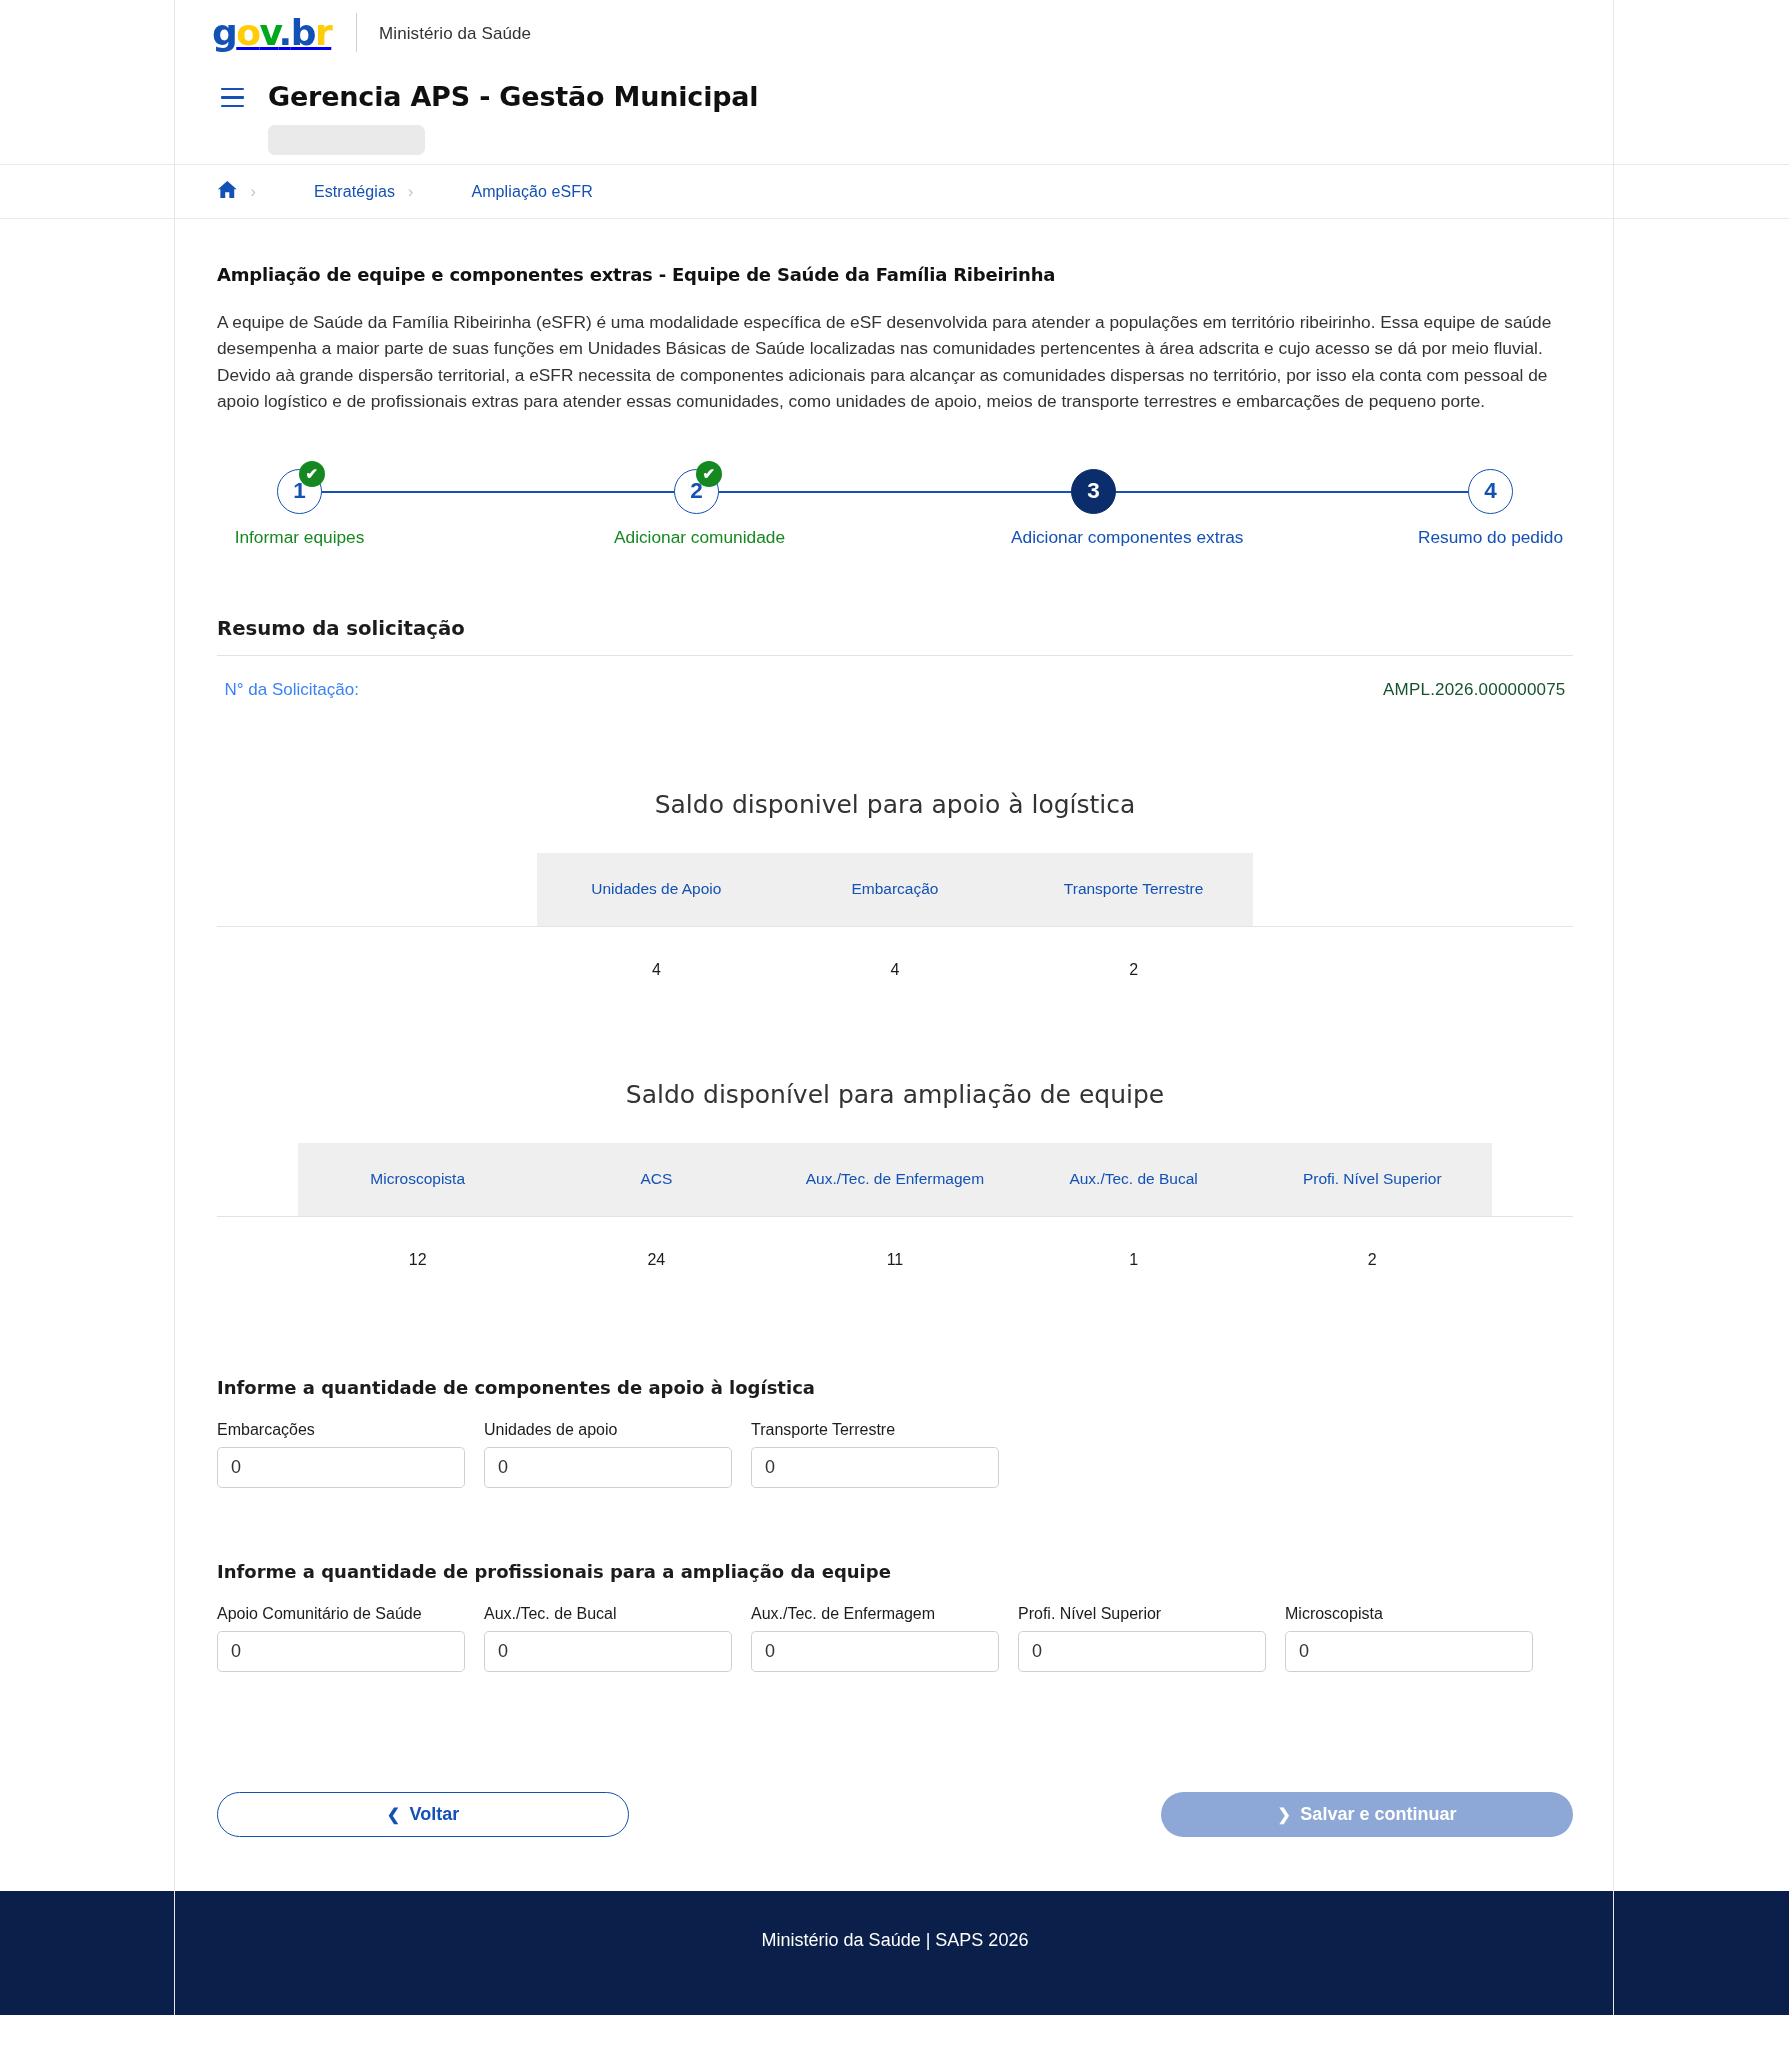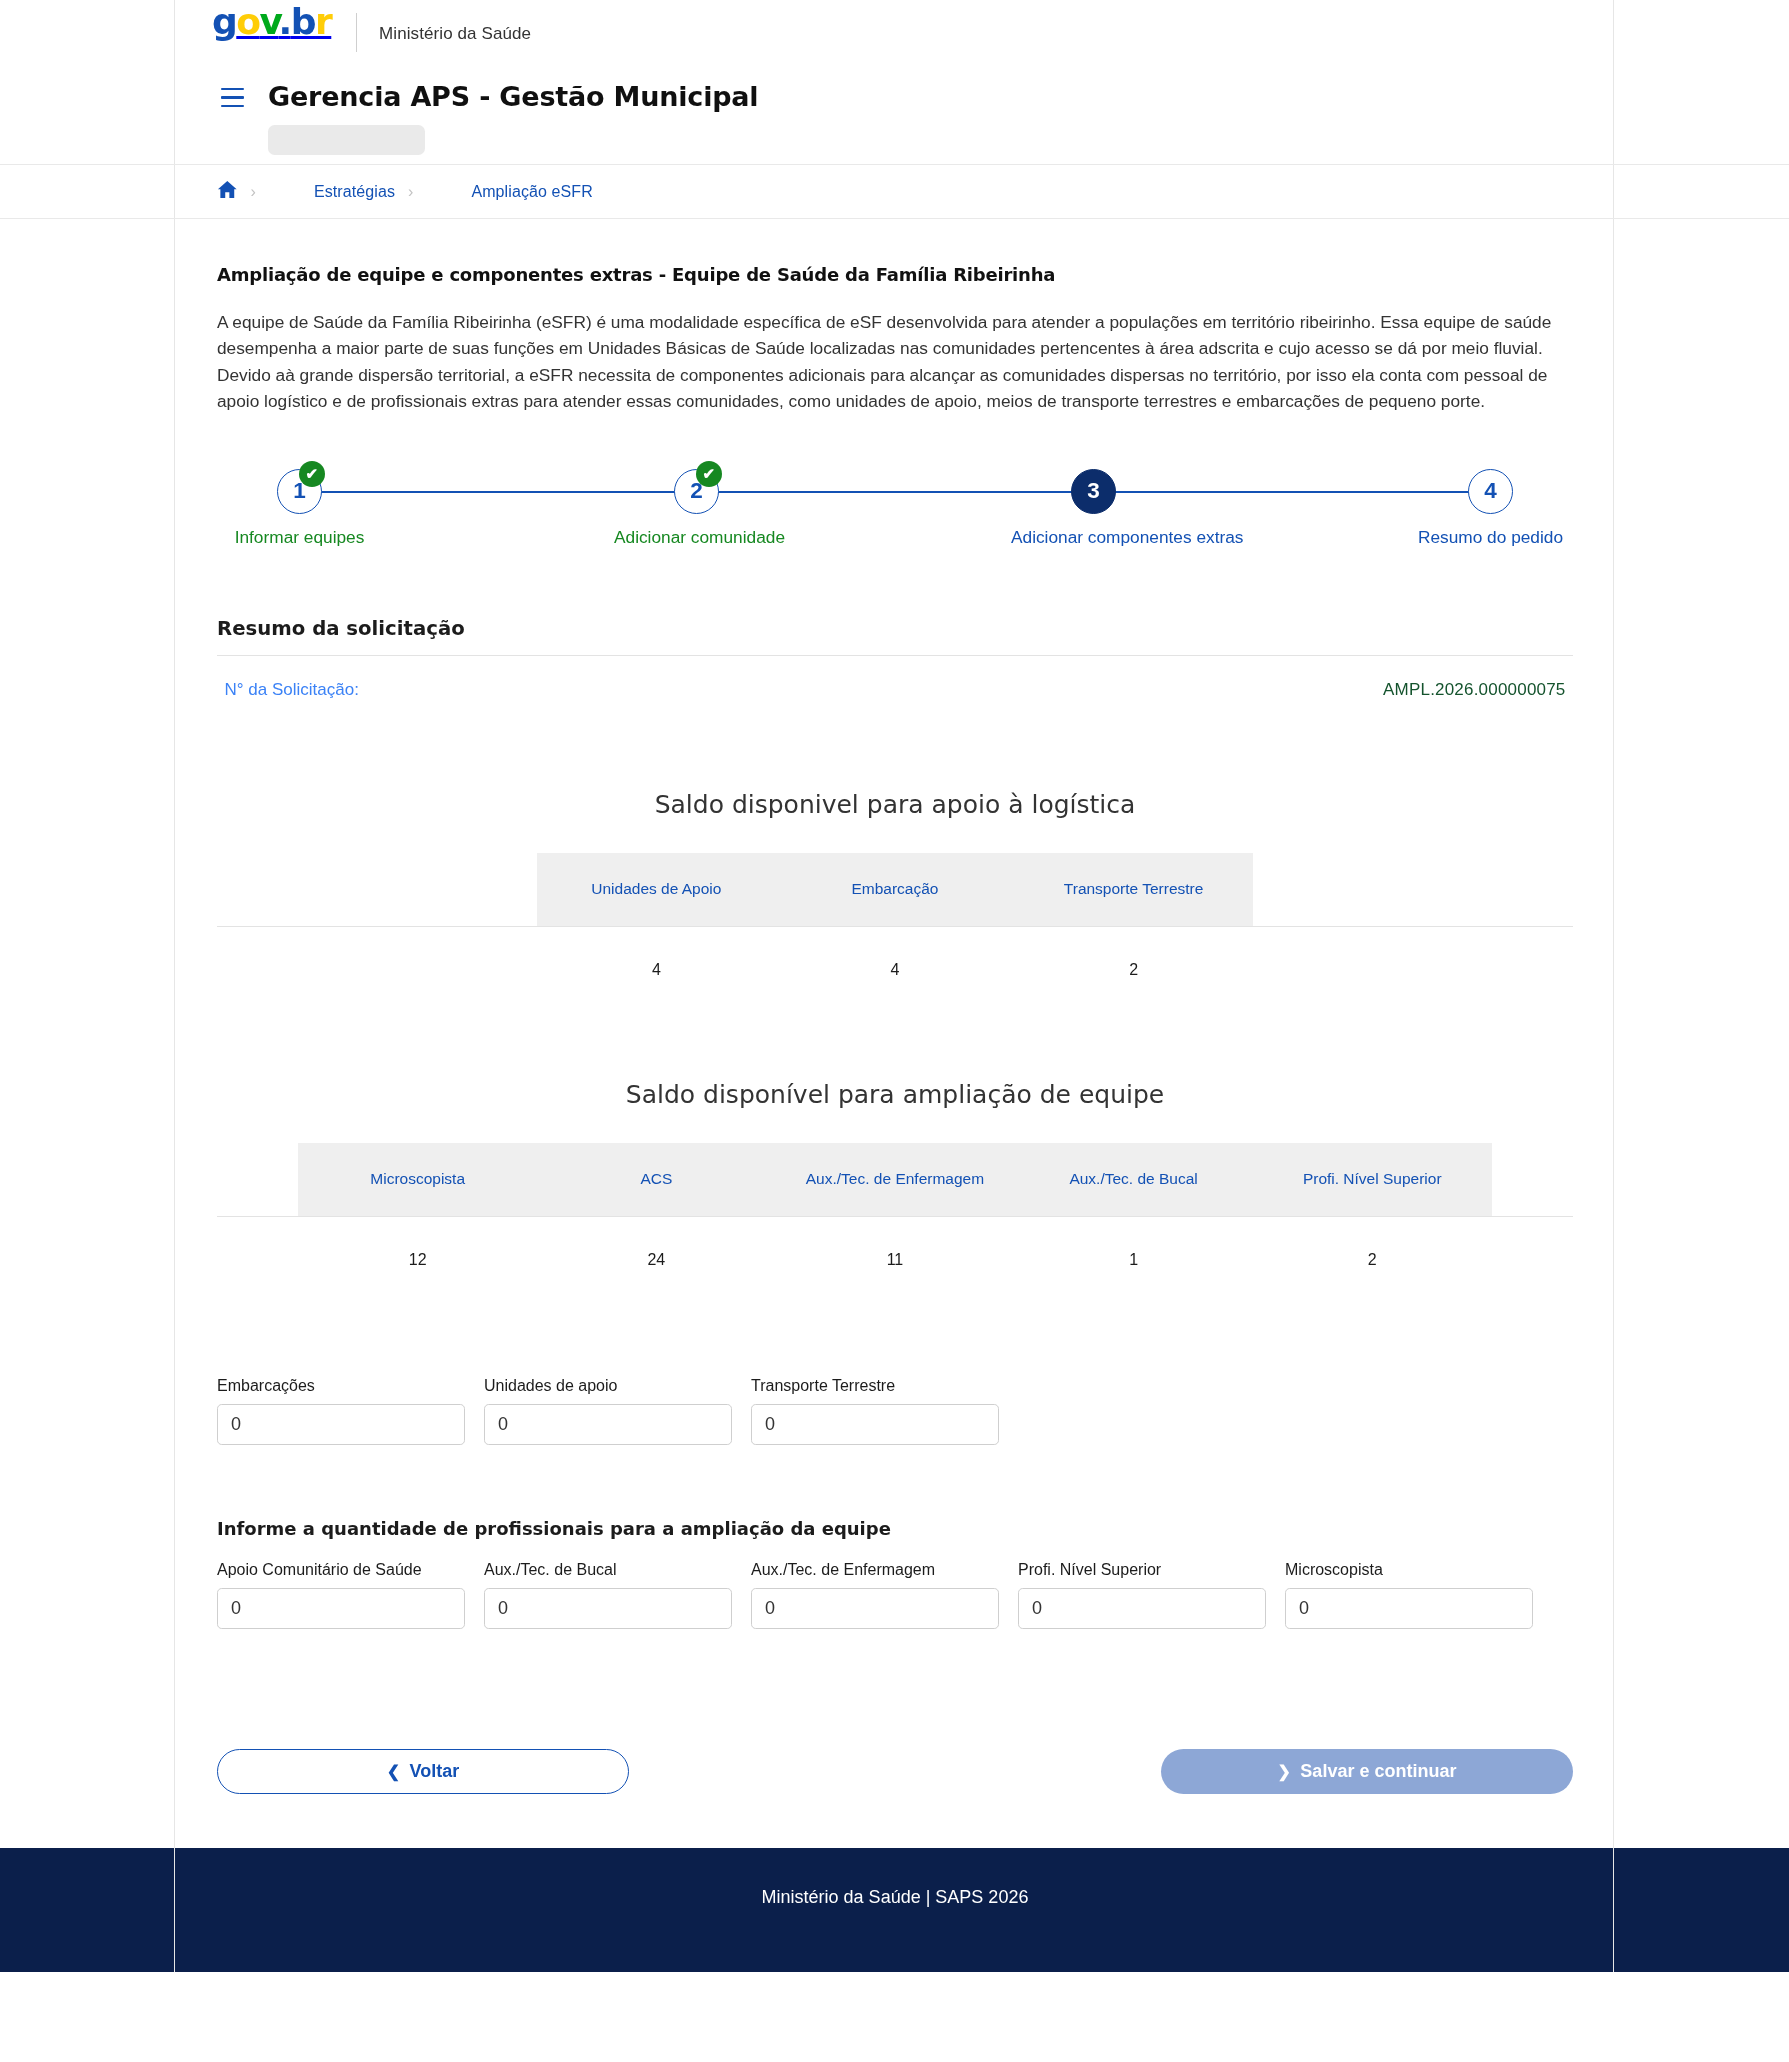--- a/index.html
+++ b/index.html
@@ -34,21 +34,21 @@
   
   .govbar {
     height: 73px;
     position: relative;
     display: flex;
     align-items: center;
   }
   .govbr-logo {
     position: absolute;
     left: 212px;
-    top: 4px;
+    top: 15px;
     font-size: 36px;
     font-weight: 800;
     letter-spacing: -1.5px;
     line-height: 1;
     font-family: "DejaVu Sans", sans-serif;
   }
   .govbr-logo span { display: inline; }
   .c-blue   { color: #1351b4; }
   .c-yellow { color: #ffcd07; }
   .c-green  { color: #00a91c; }
@@ -534,20 +534,21 @@
               <td>11</td>
               <td>1</td>
               <td>2</td>
               <td class="pad"></td>
             </tr>
           </tbody>
       </table>
     </div>
 
     <div class="form-sec">
+      <div class="form-sec-title">Informe a quantidade de componentes de apoio à logística</div>
       <div class="fields" id="logi-fields">
           <div class="field"><label class="flabel">Embarcações</label><input type="text" value="0" style=""></div>
           <div class="field"><label class="flabel">Unidades de apoio</label><input type="text" value="0" style=""></div>
           <div class="field"><label class="flabel">Transporte Terrestre</label><input type="text" value="0" style=""></div>
         </div>
     </div>
 
     <div class="form-sec second">
       <div class="form-sec-title">Informe a quantidade de profissionais para a ampliação da equipe</div>
       <div class="fields" id="team-fields">

